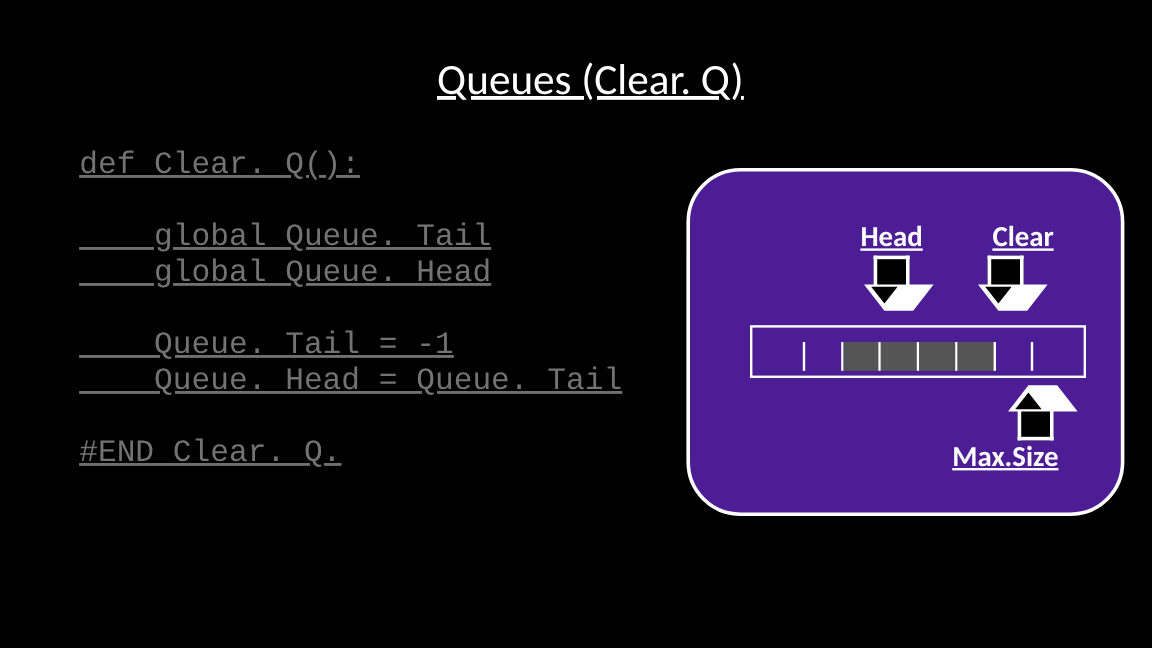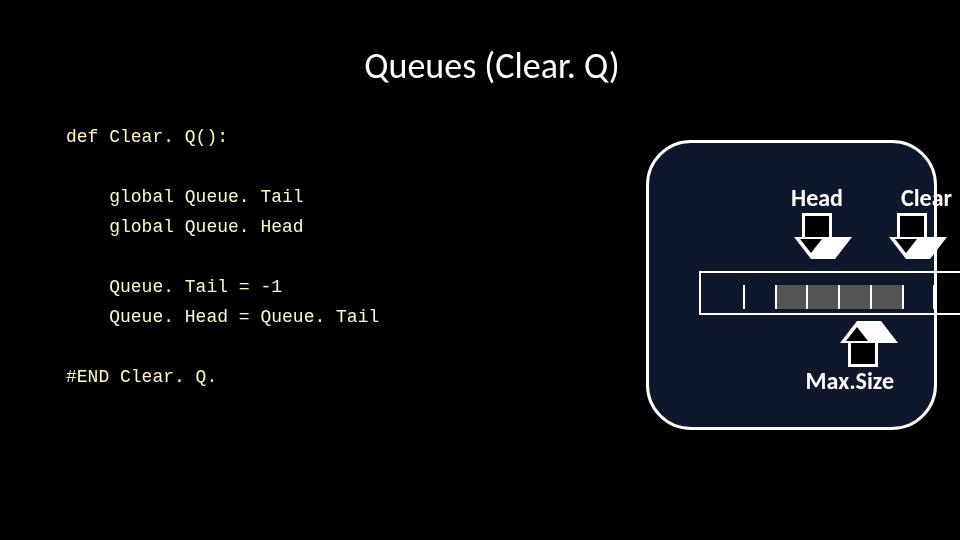--- a/index.html
+++ b/index.html
@@ -1,59 +1,59 @@
 <!DOCTYPE html>
 <html><head>
 <meta charset="utf-8">
 <style>
-  * { margin: 0; padding: 12px; box-sizing: border-box; }
+  * { margin: 0; padding: 12px; box-sizing: border-box; text-decoration: underline; }
   body {
     background: #000;
     width: 960px;
     height: 540px;
     overflow: hidden;
     font-family: Calibri, Arial, sans-serif;
     color: #fff;
     position: relative;
   }
   .title {
     text-align: center;
     font-size: 36px;
     font-weight: 400;
     padding-top: 20px;
   }
   .code-block {
     position: absolute;
     left: 30px;
     top: 98px;
     font-family: "Courier New", monospace;
-    font-size: 18px;
+    font-size: 26px;
     line-height: 30px;
     white-space: pre;
-    color: #fef9c3;
+    color: #737373;
   }
   .diagram {
     position: absolute;
     right: 35px;
     top: 128px;
-    width: 291px;
+    width: 365px;
     height: 290px;
     border: 3px solid #fff;
     border-radius: 45px;
-    background: #0f172a;
+    background: #4c1d95;
   }
   .label {
     position: absolute;
     font-weight: 700;
     font-size: 24px;
     font-family: Calibri, Arial, sans-serif;
   }
   .head-label { left: 130px; top: 28px; }
   .tail-label { left: 240px; top: 28px; }
-  .maxsize-label { right: 28px; bottom: 20px; }
+  .maxsize-label { right: 40px; bottom: 20px; }
   .arrow-down {
     position: absolute;
     top: 70px;
     width: 34px;
     height: 50px;
   }
   .arrow-down.head-arr { left: 145px; }
   .arrow-down.tail-arr { left: 240px; }
   .arrow-up {
     position: absolute;

